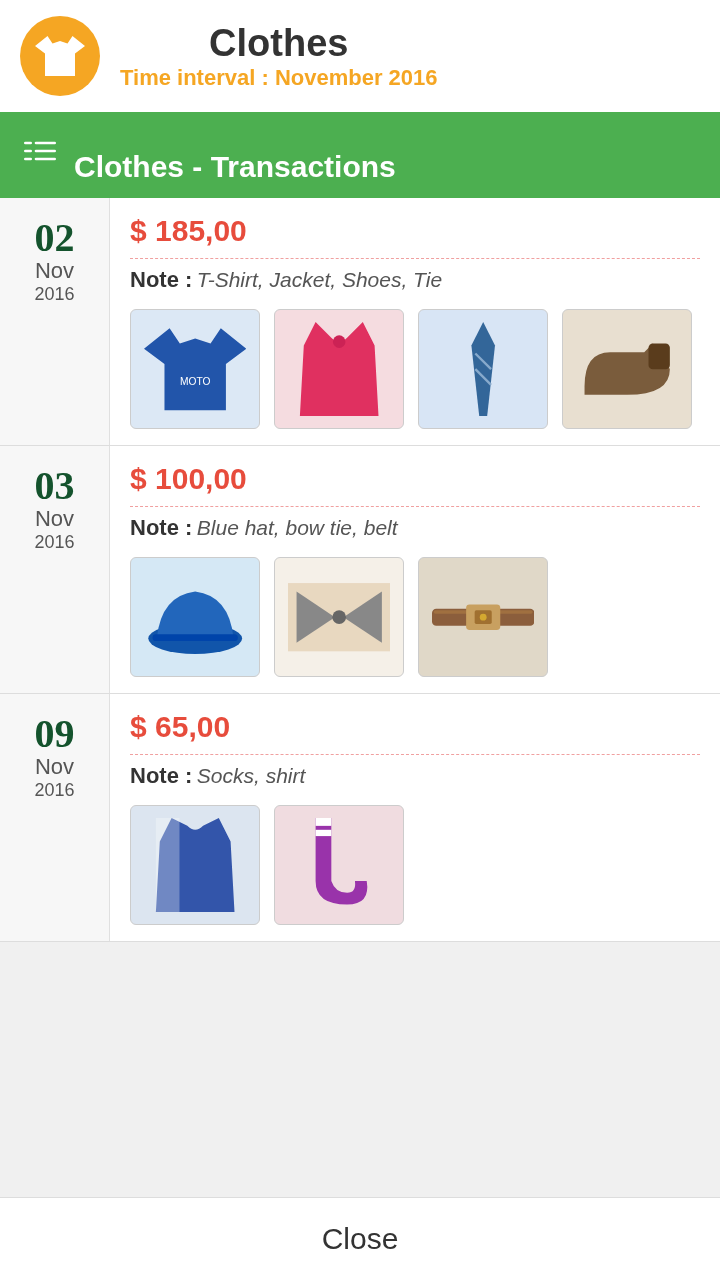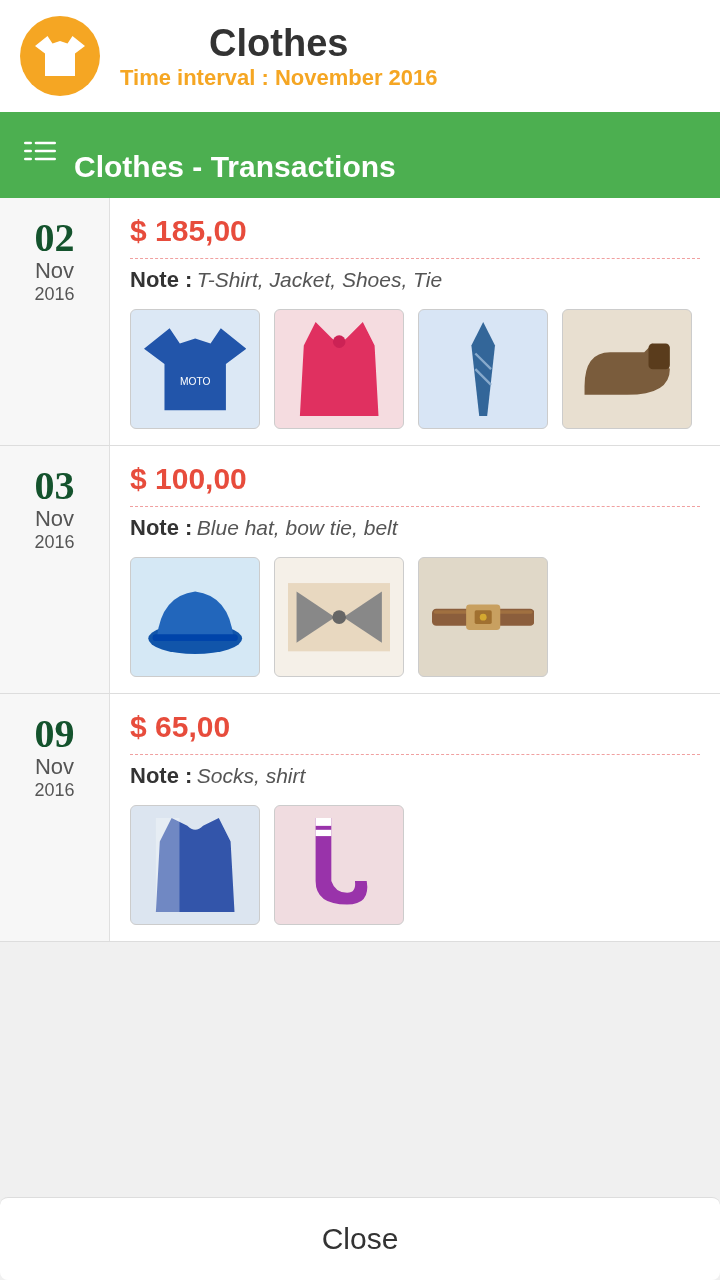--- a/index.html
+++ b/index.html
@@ -173,21 +173,20 @@
     .img-socks { background: #f0dce0; }
 
     
     .close-bar {
       background: #fff;
       border-top: 1px solid #ddd;
       display: flex;
       align-items: center;
       justify-content: center;
       padding: 24px;
-      border-radius: 8px;
     }
     .close-btn {
       font-size: 30px;
       color: #333;
       cursor: pointer;
       background: none;
       border: none;
     }
   </style>
 </head>

